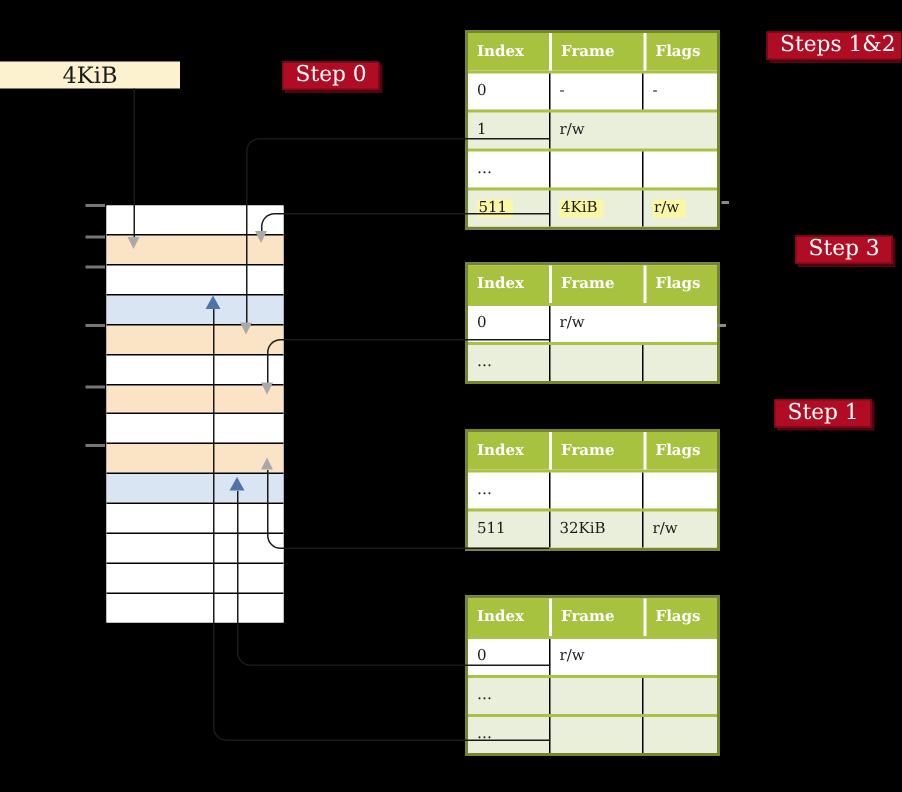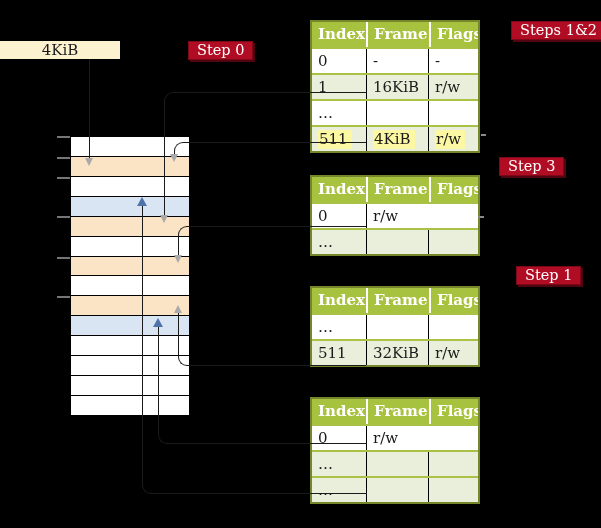--- a/index.html
+++ b/index.html
@@ -13,21 +13,21 @@
     background:var(--cream);text-align:center;line-height:18px;font-size:15px;
   }
   
   .badge{
     position:absolute;background:var(--crimson);color:#fff;
     border:1px solid var(--crimson-border);box-shadow:2px 2px 0 rgba(90,6,18,.9);
     padding:0 8px;height:17px;line-height:17px;font-size:14.5px;white-space:nowrap;
   }
   .badge.step0 {left:188px;top:41px;}
   .badge.steps12{left:511px;top:21px;}
-  .badge.step3 {left:499px;top:157px;}
+  .badge.step3 {left:530px;top:157px;}
   .badge.step4 {left:516px;top:266px;}
   
   .memstack{
     position:absolute;left:70px;top:136px;width:118px;height:278px;
     border:1px solid #000;background:#fff;display:flex;flex-direction:column;
   }
   .mcell{flex:1;}
   .mcell + .mcell{border-top:1px solid #000;}
   .mcell.white{background:#ffffff;}
   .mcell.peach{background:var(--peach);}
@@ -35,21 +35,21 @@
   .tick{position:absolute;left:57px;width:13px;height:1.5px;background:#767676;}
   
   .ptable{
     position:absolute;left:310px;width:166px;background:#fff;
     border:2px solid var(--olive-border);z-index:2;
   }
   .ptable.t1{top:20px;}
   .ptable.t2{top:175px;}
   .ptable.t3{top:286px;}
   .ptable.t4{top:397px;}
-  .trow{display:flex;height:24px;line-height:24px;font-size:15px;}
+  .trow{display:flex;height:24px;line-height:24px;font-size:10px;}
   .trow + .trow{border-top:2px solid var(--sep-green);}
   .thead{background:var(--header-green);color:#fff;font-weight:bold;height:25px;line-height:25px;}
   .trow.shaded{background:var(--row-green);}
   .tcell{padding-left:6px;overflow:hidden;white-space:nowrap;}
   .tcell:nth-child(1){width:48px;}
   .tcell:nth-child(2){width:55px;}
   .tcell:nth-child(3){flex:1;}
   .thead .tcell + .tcell{border-left:2px solid #fff;}
   .trow:not(.thead) .tcell + .tcell{border-left:1px solid #000;}
   .hl{background:var(--highlight-yellow);padding:0 4px 1px 1px;}
@@ -111,21 +111,20 @@
         <div class="tcell">Frame</div>
         <div class="tcell">Flags</div>
       </div>
       <div class="trow">
         <div class="tcell">0</div>
         <div class="tcell">-</div>
         <div class="tcell">-</div>
       </div>
       <div class="trow shaded">
         <div class="tcell">1</div>
-        <div class="tcell">16KiB</div>
         <div class="tcell">r/w</div>
       </div>
       <div class="trow">
         <div class="tcell">…</div>
         <div class="tcell"></div>
         <div class="tcell"></div>
       </div>
       <div class="trow shaded">
         <div class="tcell"><span class="hl">511</span></div>
         <div class="tcell"><span class="hl">4KiB</span></div>

